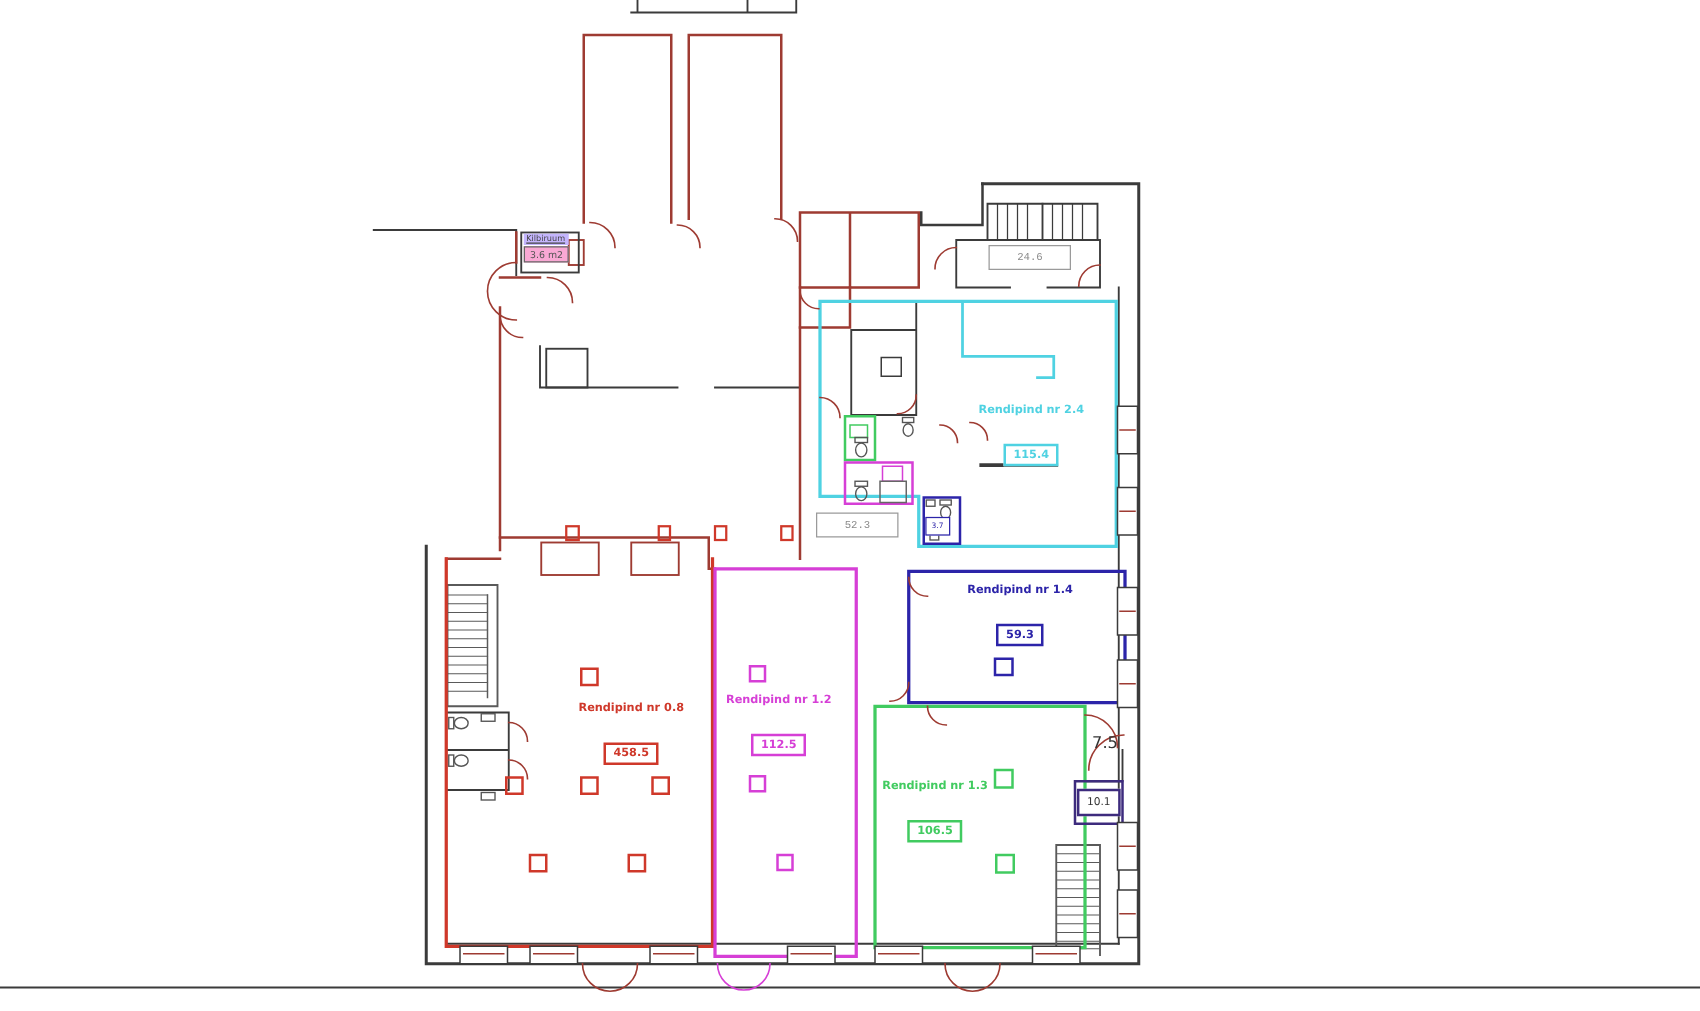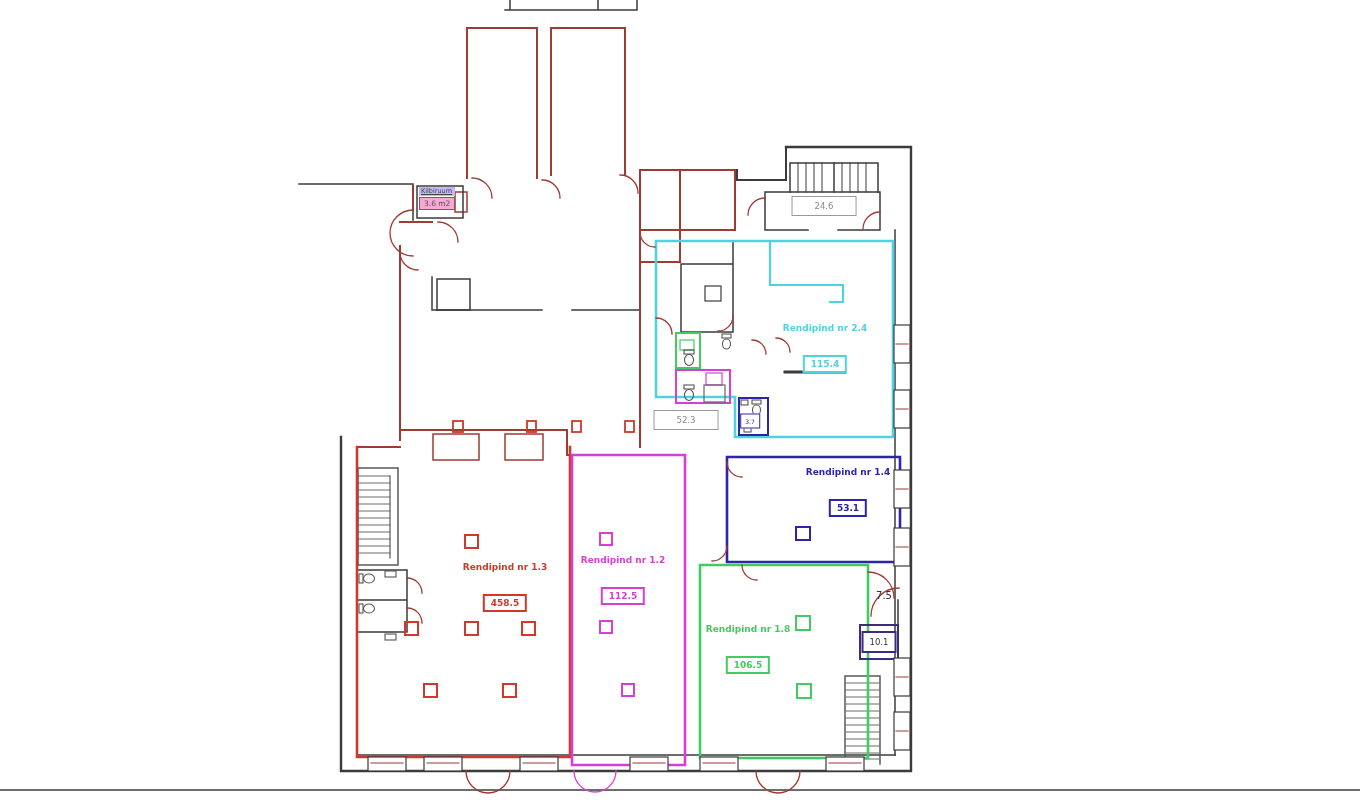--- a/index.html
+++ b/index.html
@@ -6,24 +6,24 @@
   .stage{position:relative;width:1360px;height:809px;background:#ffffff;overflow:hidden;
          font-family:"DejaVu Sans","Liberation Sans",sans-serif;}
   svg{position:absolute;left:0;top:0;}
   .labels{position:absolute;left:0;top:0;width:100%;height:100%;pointer-events:none;}
   .rlabel{position:absolute;transform:translateX(-50%);text-align:center;font-size:9px;
           font-weight:bold;white-space:nowrap;line-height:1;}
   .abox{display:inline-block;margin-top:22px;padding:3px 6px 2px 6px;border:2px solid currentColor;
         background:#fff;font-size:9px;font-weight:bold;}
   .aux{position:absolute;transform:translate(-50%,-50%);background:#fff;border:1.5px solid;
        text-align:center;font-size:8.5px;white-space:nowrap;}
-  .aux-gray{border-color:#9a9a9a;color:#8a8a8a;padding:4px 22px;}
+  .aux-gray{border-color:#9a9a9a;color:#8a8a8a;padding:4px 22px;font-family:Liberation Mono, monospace;}
   .aux-navy{border-color:#2c24a9;color:#2c24a9;font-size:6px;padding:3px 4px;border-width:1.5px;}
   .aux-dark{border-color:#3d2b7d;color:#333;padding:4px 6px;border-width:2px;text-align:center;}
-  .aux-plain{position:absolute;transform:translate(-50%,-50%);color:#333;font-size:10px;}
+  .aux-plain{position:absolute;transform:translate(-50%,-50%);color:#333;font-size:13px;}
   .kilb{position:absolute;font-size:6.5px;color:#444;line-height:1;}
   .kilb .kt{text-decoration:underline;padding:1px 2px;background:#c4b5fd;}
   .kilb .kb{border:1px solid #666;background:#f9a8d4;color:#555;font-size:7.5px;
             padding:2px 4px;margin-top:1px;}
 </style>
 </head>
 <body>
 
 <div class="stage">
 
@@ -202,41 +202,41 @@
     </g>
     <g style="stroke:var(--redwall)" stroke-width="1.2">
       <path d="M896,344 H908 M896,409 H908 M896,489 H908 M896,547 H908 M896,677 H908 M896,731 H908"></path>
     </g>
   </g>
 </svg>
 
 <div class="labels">
 
   <div class="rlabel" style="left:505px;top:563px;color:var(--r11)">
-    <div>Rendipind nr 1.3</div>
+    <div>Rendipind nr 0.8</div>
     <div class="abox">458.5</div>
   </div>
 
   <div class="rlabel" style="left:623px;top:556px;color:var(--r12)">
     <div>Rendipind nr 1.2</div>
     <div class="abox">112.5</div>
   </div>
 
   <div class="rlabel" style="left:825px;top:324px;color:var(--r13)">
     <div>Rendipind nr 2.4</div>
     <div class="abox">115.4</div>
   </div>
 
-  <div class="rlabel" style="left:848px;top:468px;color:var(--r14)">
+  <div class="rlabel" style="left:816px;top:468px;color:var(--r14)">
     <div>Rendipind nr 1.4</div>
-    <div class="abox">53.1</div>
+    <div class="abox">59.3</div>
   </div>
 
   <div class="rlabel" style="left:748px;top:625px;color:var(--r15)">
-    <div>Rendipind nr 1.8</div>
+    <div>Rendipind nr 1.3</div>
     <div class="abox">106.5</div>
   </div>
 
   <div class="aux aux-gray" style="left:824px;top:206px">24.6</div>
   <div class="aux aux-gray" style="left:686px;top:420px">52.3</div>
   <div class="aux aux-navy" style="left:750px;top:421px">3.7</div>
   <div class="aux aux-dark" style="left:879px;top:642px">10.1</div>
   <div class="aux-plain" style="left:884px;top:595px">7.5</div>
 
   <div class="kilb" style="left:419px;top:187px">

